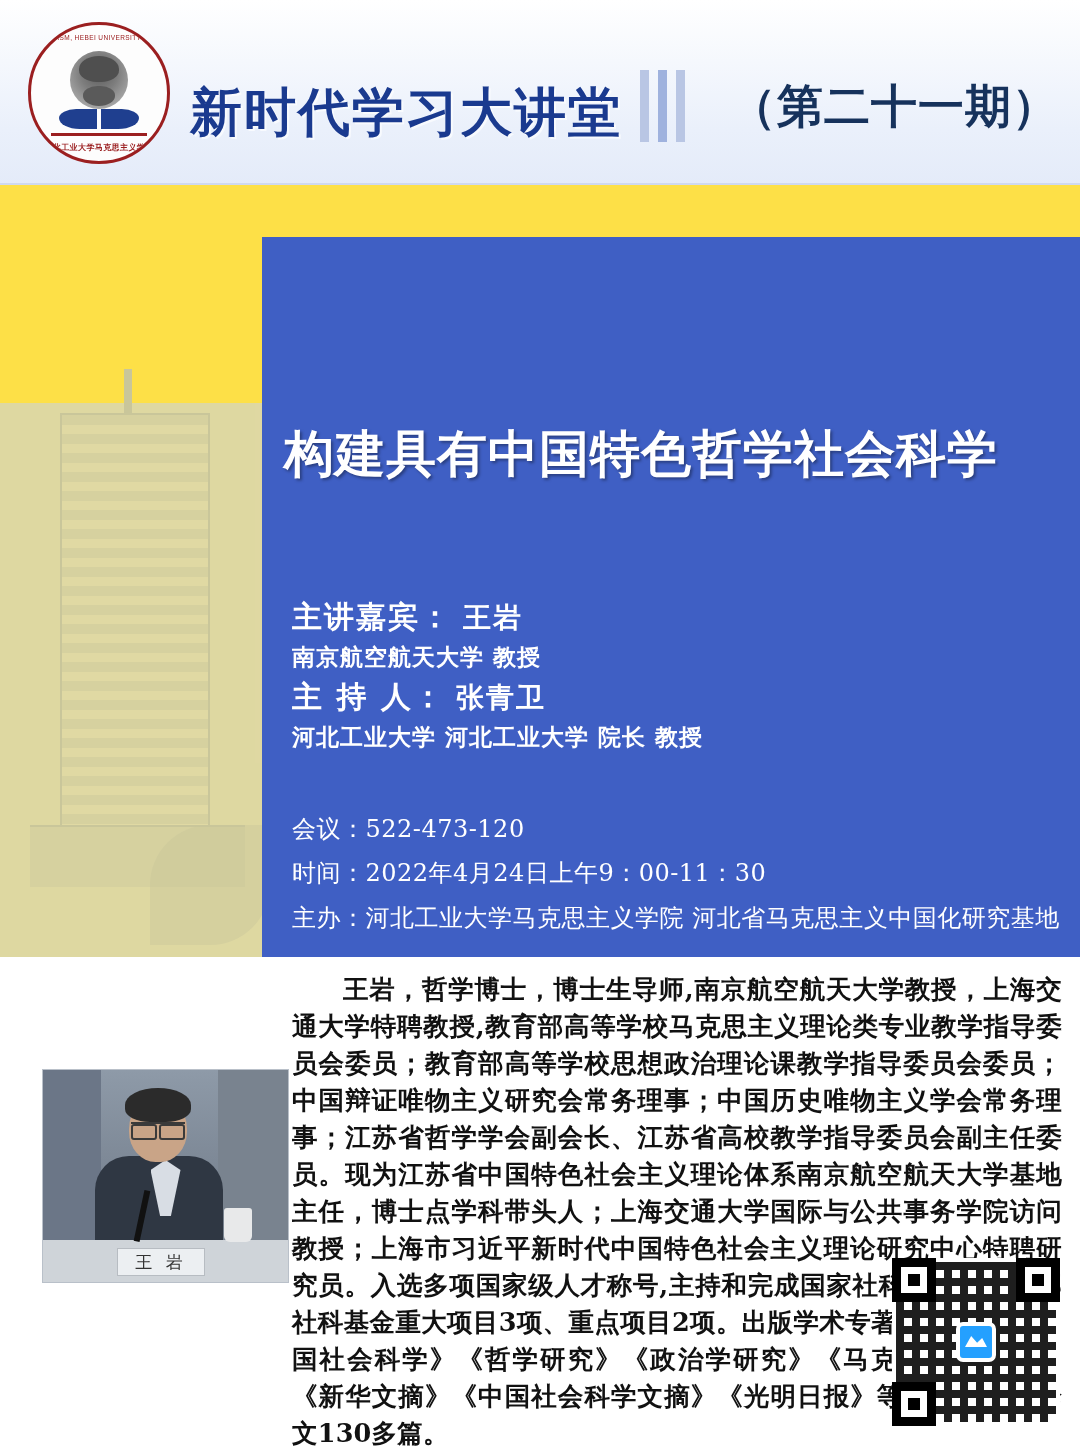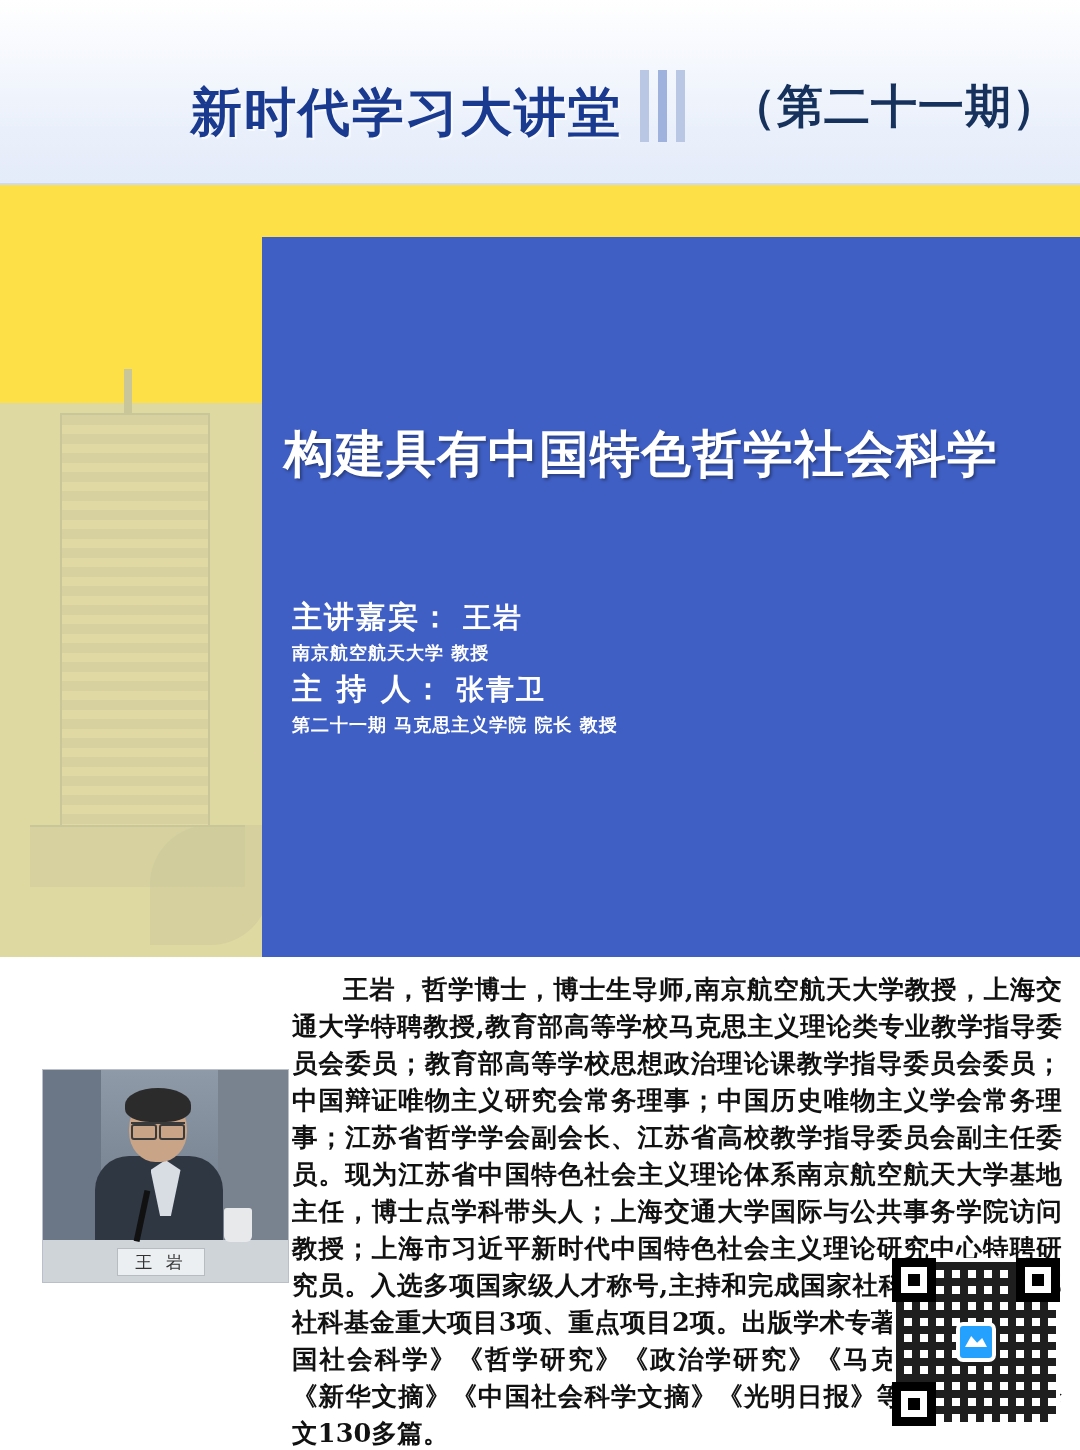--- a/index.html
+++ b/index.html
@@ -270,21 +270,21 @@
     font-family: "DejaVu Serif", "Liberation Serif", serif;
   }
   .people .row-big {
     font-size: 30px;
     font-weight: bold;
     letter-spacing: 2px;
     line-height: 1.45;
   }
   .people .row-big .nm { font-size: 28px; margin-left: 11px; }
   .people .row-small {
-    font-size: 18px;
+    font-size: 23px;
     letter-spacing: 1px;
     line-height: 1.6;
     font-weight: bold;
   }
   .meta {
     position: absolute;
     left: 30px; top: 570px;
     width: 780px;
     font-family: "DejaVu Serif", "Liberation Serif", serif;
     font-size: 24px;
@@ -451,20 +451,32 @@
     width: 22px; height: 11px;
     background: #fff;
     clip-path: polygon(0 100%, 28% 0, 55% 62%, 78% 18%, 100% 100%);
   }
 </style>
 </head>
 <body>
 
 <div class="header">
 
+  <div class="logo">
+    <div class="ring-text">
+      <span class="ring-top">SCHOOL OF MARXISM, HEBEI UNIVERSITY OF TECHNOLOGY</span>
+      <span class="ring-bottom">河北工业大学马克思主义学院</span>
+    </div>
+    <div class="portrait"></div>
+    <div class="book">
+      <i class="pagel"></i>
+        <i class="pager"></i>
+    </div>
+    <div class="stripe"></div>
+  </div>
 
   <div class="header-title">新时代学习大讲堂</div>
 
   <div class="header-bars">
     <i></i>
       <i></i>
       <i></i>
   </div>
 
   <div class="header-issue">（第二十一期）</div>
@@ -491,23 +503,28 @@
     <div class="panel-title">构建具有中国特色哲学社会科学</div>
 
     <div class="people">
       <div class="row-big">
         <span>主讲嘉宾：</span><span class="nm">王岩</span>
       </div>
       <div class="row-small">南京航空航天大学 教授</div>
       <div class="row-big">
         <span>主 持 人：</span><span class="nm">张青卫</span>
       </div>
-      <div class="row-small">第二十一期 马克思主义学院 院长 教授</div>
+      <div class="row-small">河北工业大学 河北工业大学 院长 教授</div>
     </div>
 
+    <div class="meta">
+      <div>会议：522-473-120</div>
+      <div>时间：2022年4月24日上午9：00-11：30</div>
+      <div>主办：河北工业大学马克思主义学院 河北省马克思主义中国化研究基地</div>
+    </div>
 
   </div>
 </div>
 
 <div class="bottom">
 
   <div class="photo">
     <div class="wallL"></div>
     <div class="wallR"></div>
     <div class="body"></div>

